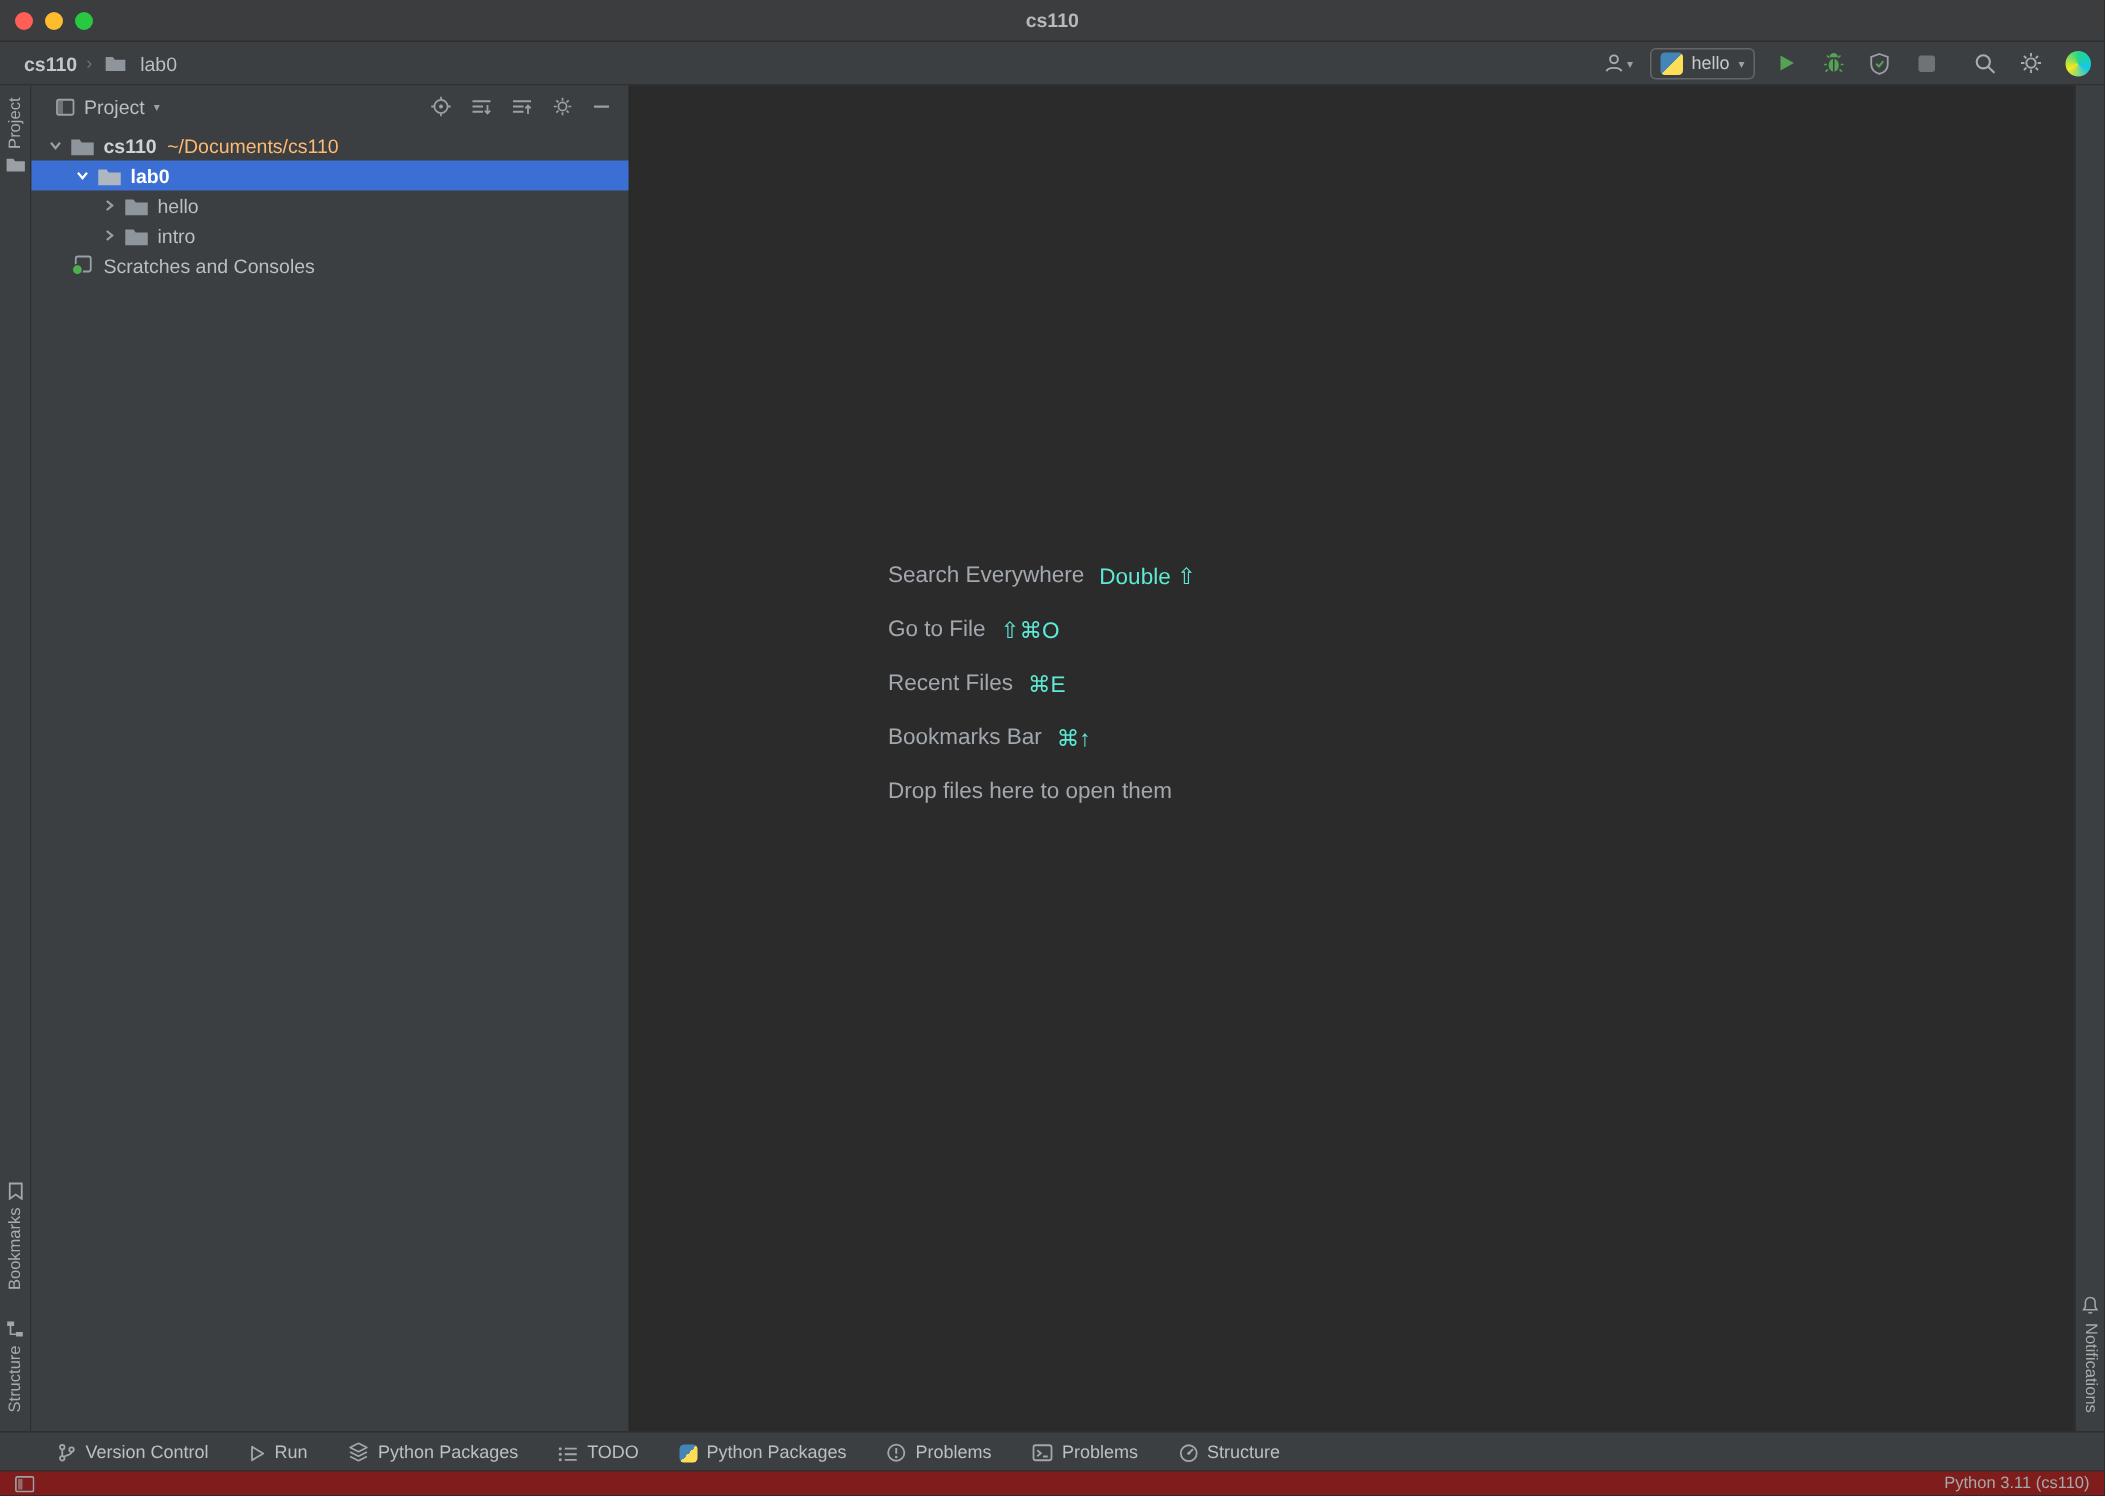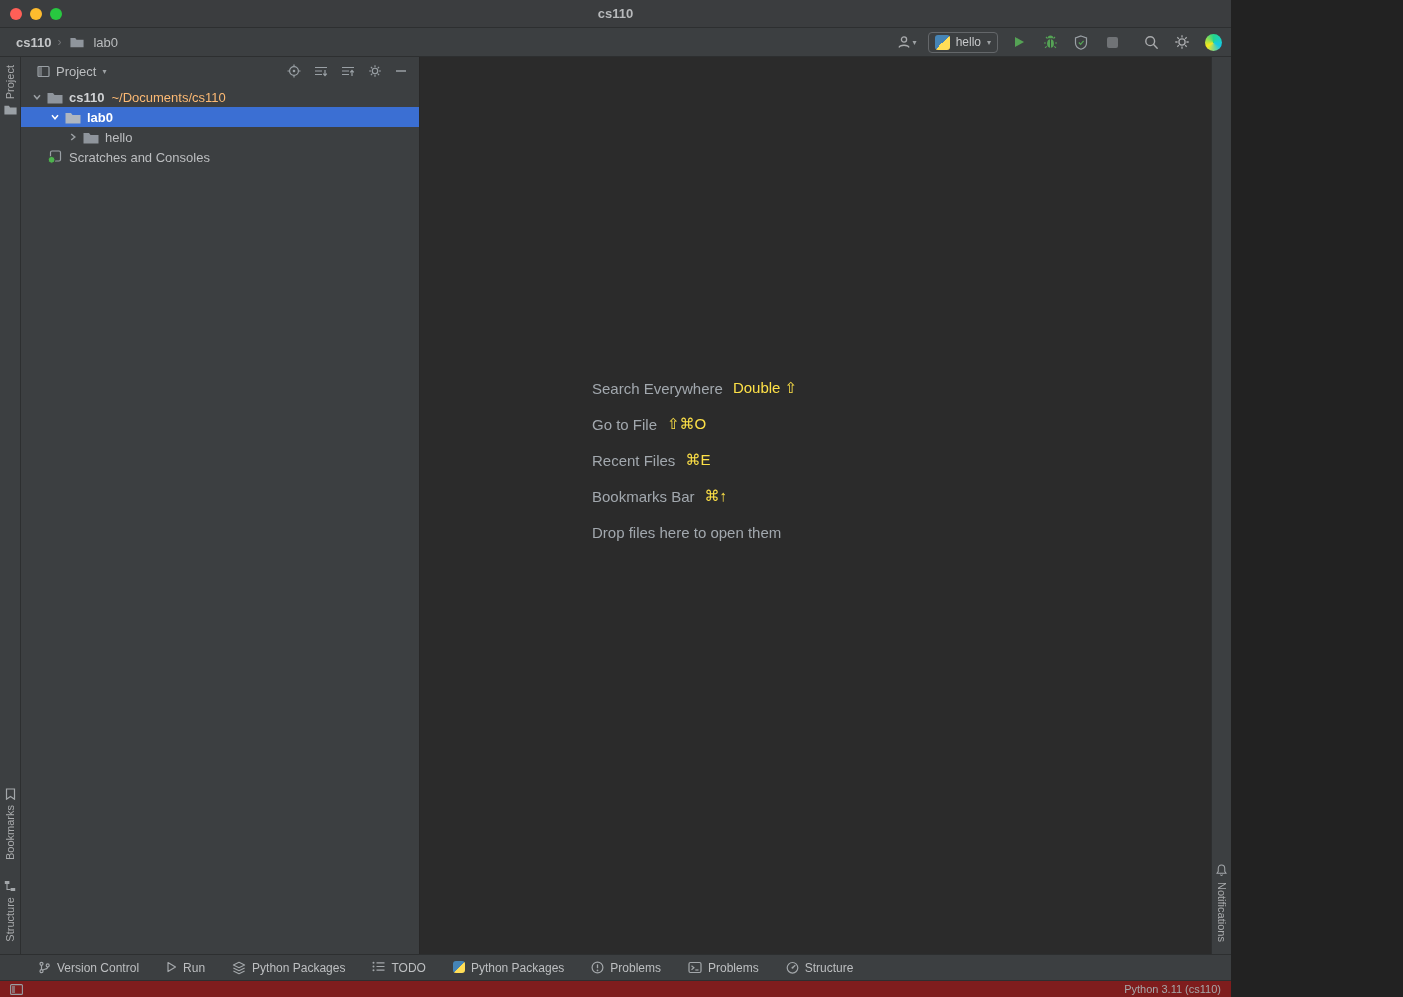--- a/index.html
+++ b/index.html
@@ -1,18 +1,18 @@
 <!DOCTYPE html>
 <html><head>
 <meta charset="utf-8">
 <style>
   * { box-sizing: border-box; margin: 0; padding: 0; }
   html, body { background: #222; }
   .window {
-    width: 1231px; height: 997px;
+    width: 1403px; height: 997px;
     display: flex; flex-direction: column;
     font-family: "Liberation Sans", sans-serif;
     background: #3c3f41; color: #bbbdbf;
     position: relative; overflow: hidden;
   }
   
   .titlebar { height: 28px; flex: none; position: relative; display: flex; align-items: center; justify-content: center; background: #3b3d3f; border-bottom: 1px solid #2d2f30; }
   .traffic { position: absolute; left: 10px; top: 8px; display: flex; gap: 8px; }
   .light { width: 12px; height: 12px; border-radius: 50%; display: inline-block; }
   .light.red { background: #ff5f57; } .light.yellow { background: #febc2e; } .light.green { background: #28c840; }
@@ -49,26 +49,26 @@
   .row .ticon { width: 17px; flex: none; display: flex; align-items: center; margin-right: 5px; }
   .row .lbl { color: #bcbec0; }
   .row .lbl.bold { font-weight: bold; color: #d0d2d4; }
   .row .tpath { color: #fdba74; margin-left: 7px; }
   .ind0 { padding-left: 8px; } .ind1 { padding-left: 26px; } .ind2 { padding-left: 44px; }
   .row.selected { background: #3b6fd3; }
   .row.selected .lbl { color: #ffffff; font-weight: bold; }
   
   .editor { flex: 1; background: #2b2b2b; position: relative; }
   .hints { position: absolute; left: 172px; top: 318px; display: flex; flex-direction: column; gap: 14px; font-size: 15px; }
-  .hint-row { height: 22px; display: flex; align-items: flex-end; }
+  .hint-row { height: 22px; display: flex; align-items: flex-start; }
   .hint-label { color: #a2a8ae; }
-  .hint-keys { color: #fde047; margin-left: 10px; }
+  .hint-keys { color: #5eead4; margin-left: 10px; }
   
   .bottombar { height: 26px; flex: none; display: flex; align-items: center; gap: 27px; padding-left: 38px; border-top: 1px solid #2d2f30; background: #3c3f41; font-size: 12px; color: #bdbfc1; }
-  .tw-item { display: flex; align-items: flex-start; gap: 6px; cursor: default; }
+  .tw-item { display: flex; align-items: flex-end; gap: 6px; cursor: default; }
   
   .statusbar { height: 17px; flex: none; display: flex; align-items: center; justify-content: space-between; padding: 0 10px; border-top: 1px solid #2d2f30; background: #7f1d1d; font-size: 11px; color: #a6a8aa; }
   svg { display: block; }
 </style>
 </head>
 <body>
 
 <div class="window">
 
   <div class="titlebar">
@@ -263,20 +263,33 @@
                 <path d="M3.2 2l3.6 3-3.6 3" fill="none" stroke="#9ba0a4" stroke-width="1.5"></path>
               </svg>
           </span>
           <span class="ticon">
             <svg width="16" height="13" viewBox="0 0 16 13">
                 <path d="M0.5 2h5.5l1.5 2h8v8.5h-15z" fill="#8f959c"></path>
               </svg>
           </span>
           <span class="lbl">hello</span>
         </div>
+        <div class="row ind2">
+          <span class="chev">
+            <svg width="10" height="10" viewBox="0 0 10 10">
+                <path d="M3.2 2l3.6 3-3.6 3" fill="none" stroke="#9ba0a4" stroke-width="1.5"></path>
+              </svg>
+          </span>
+          <span class="ticon">
+            <svg width="16" height="13" viewBox="0 0 16 13">
+                <path d="M0.5 2h5.5l1.5 2h8v8.5h-15z" fill="#8f959c"></path>
+              </svg>
+          </span>
+          <span class="lbl">intro</span>
+        </div>
         <div class="row ind0">
           <span class="chev"></span>
           <span class="ticon">
             <svg width="15" height="14" viewBox="0 0 15 14">
                 <rect x="3.5" y="1" width="10" height="10" rx="1.5" fill="none" stroke="#9aa0a5" stroke-width="1.2"></rect>
                 <circle cx="4.6" cy="9.8" r="3.4" fill="#4db24d" stroke="#3c3f41" stroke-width="1"></circle>
               </svg>
           </span>
           <span class="lbl">Scratches and Consoles</span>
         </div>

